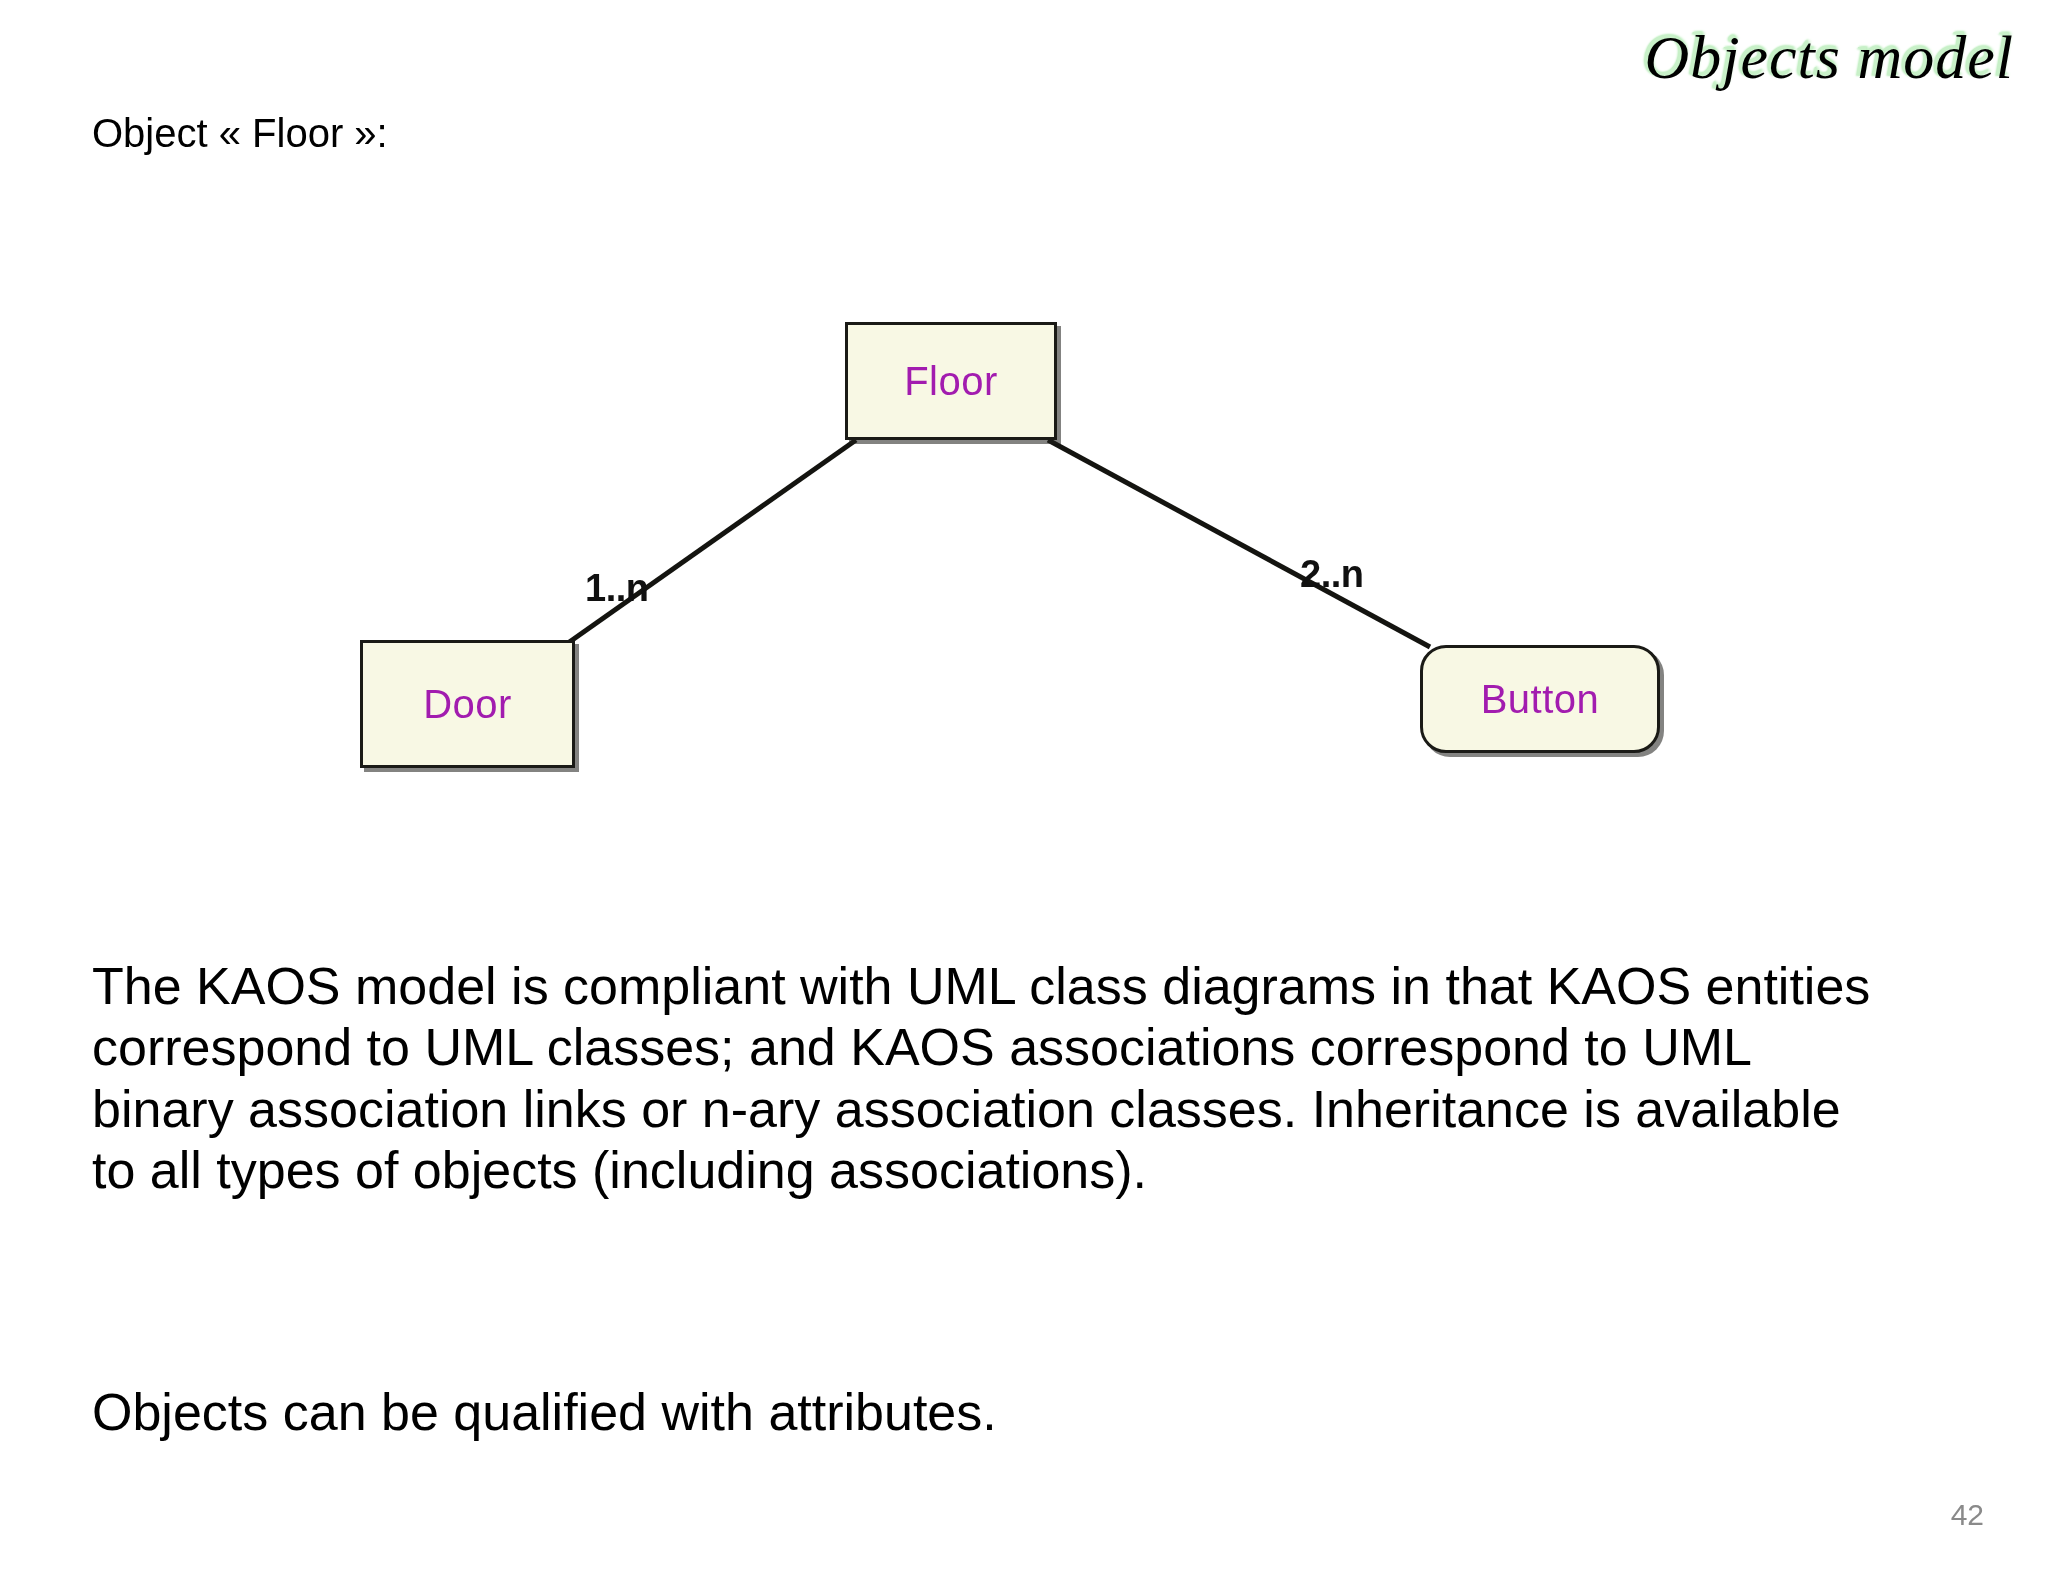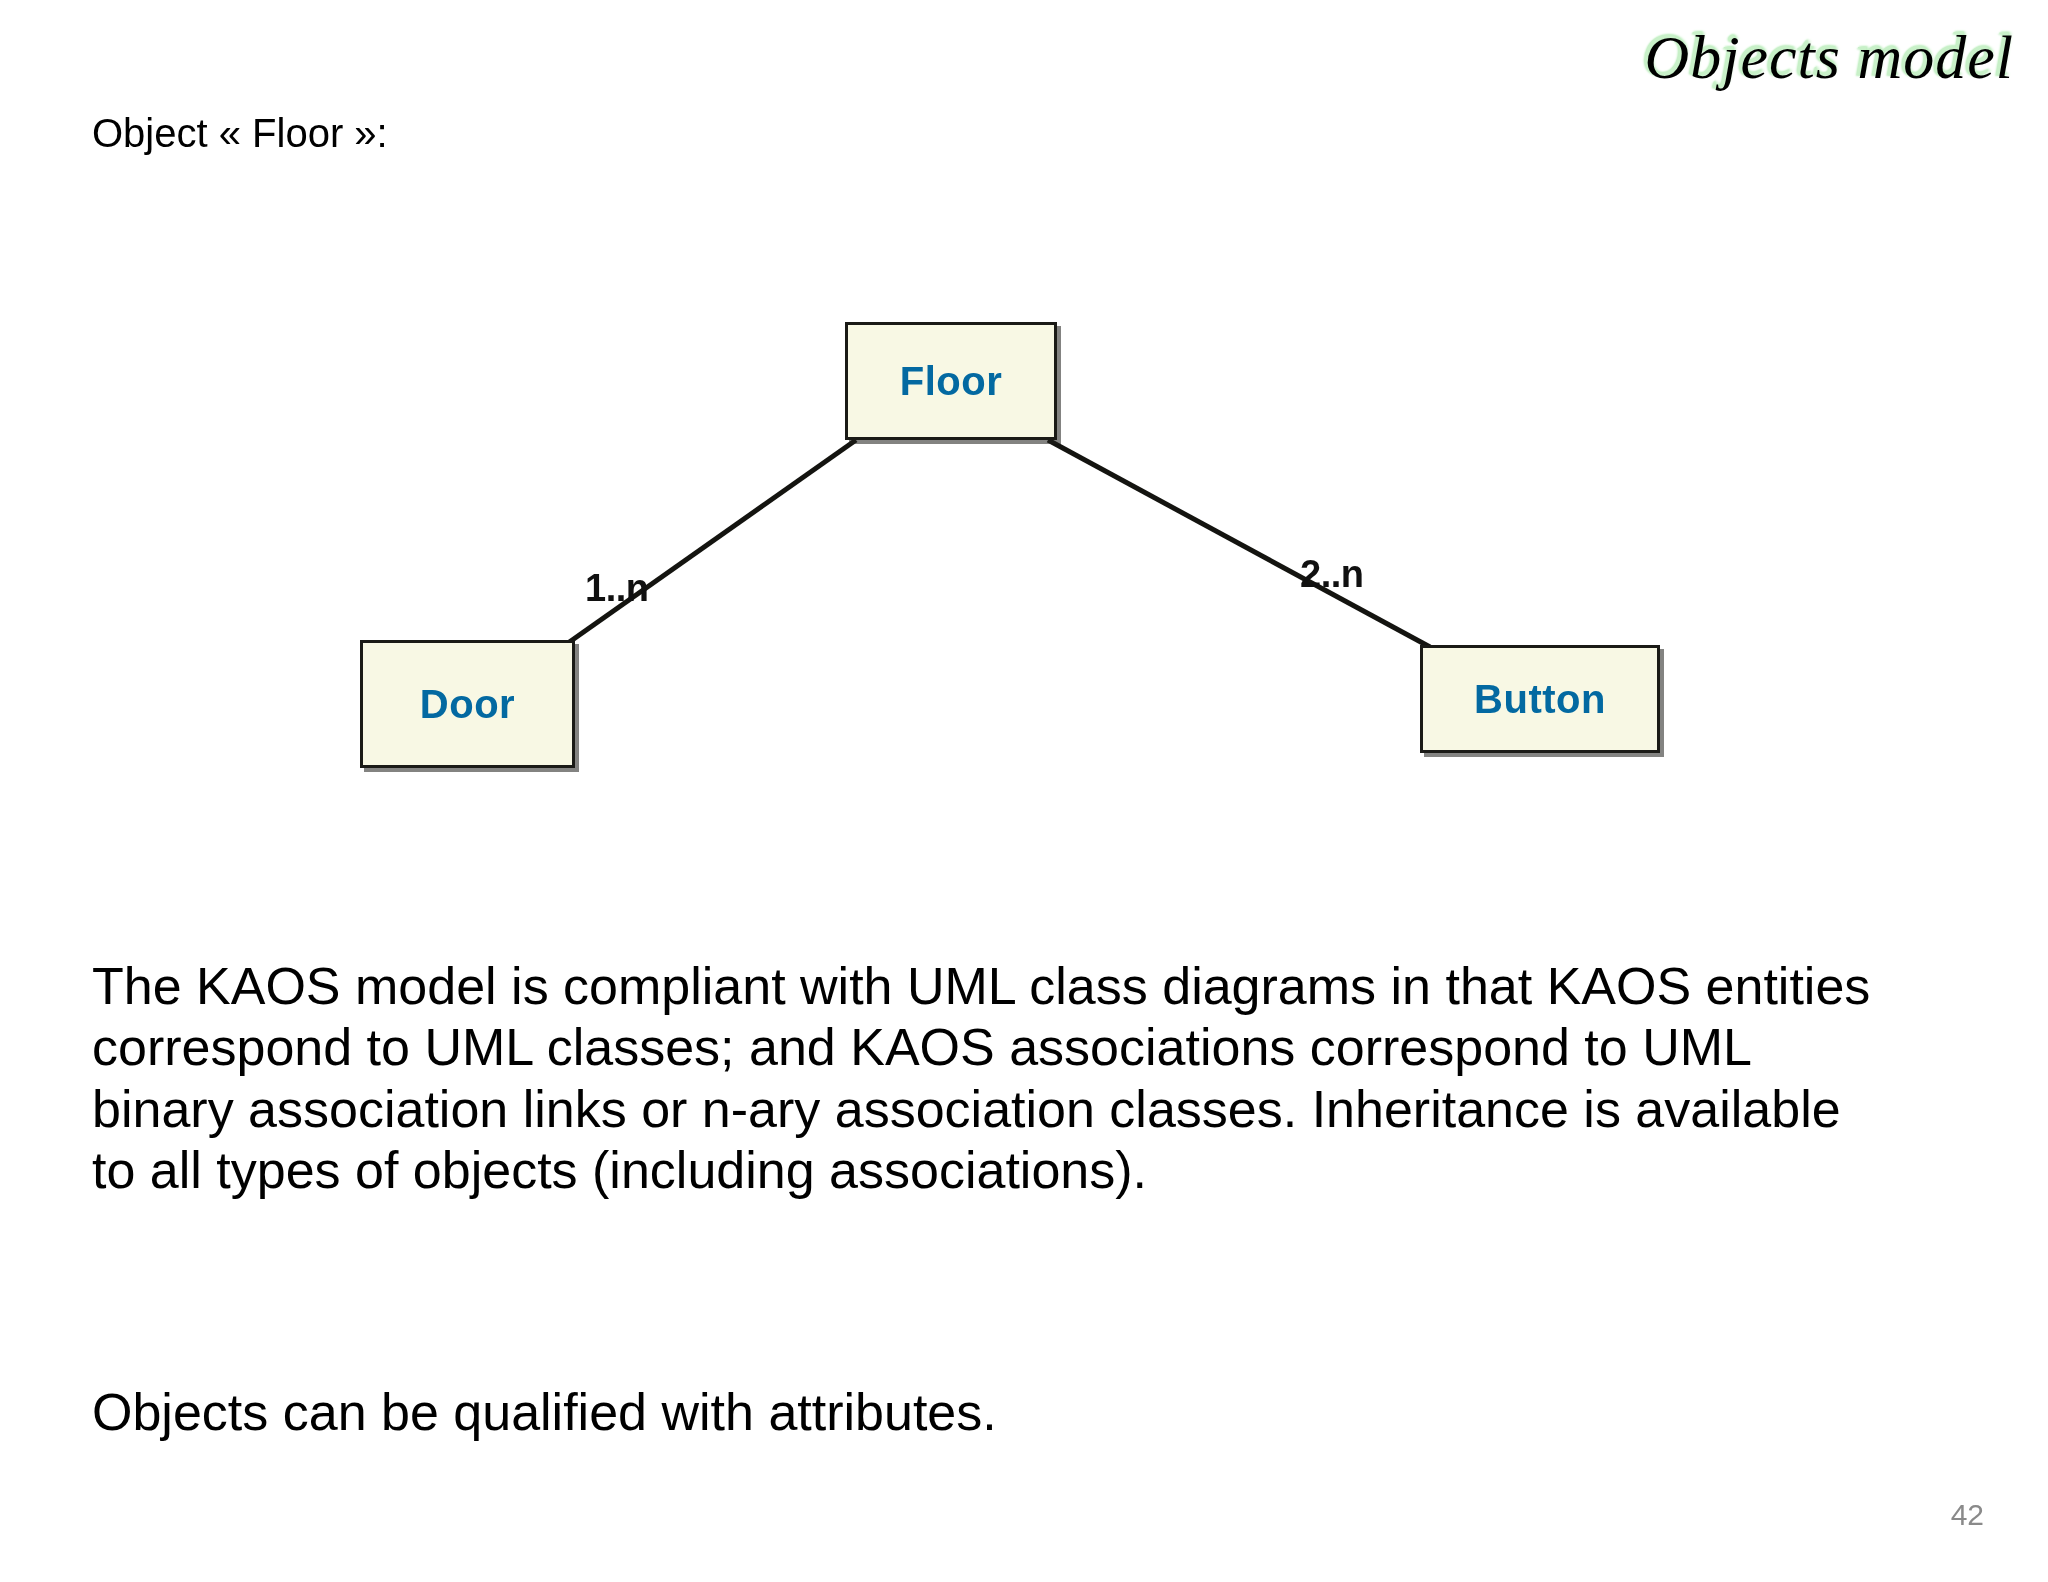--- a/index.html
+++ b/index.html
@@ -69,28 +69,28 @@
     background: #f8f8e4;
     border: 3px solid #1a1a16;
     box-sizing: border-box;
     box-shadow: 4px 4px 0 rgba(30,30,25,0.55);
     display: flex;
     align-items: center;
     justify-content: center;
   }
   .uml-box span {
     font-size: 40px;
-    font-weight: bold;
-    color: #0369a1;
+    font-weight: normal;
+    color: #a21caf;
     letter-spacing: 0.5px;
   }
 
   .box-floor  { left: 545px; top: 37px;  width: 212px; height: 118px; }
   .box-door   { left: 60px;  top: 355px; width: 215px; height: 128px; }
-  .box-button { left: 1120px; top: 360px; width: 240px; height: 108px; }
+  .box-button { left: 1120px; top: 360px; width: 240px; height: 108px; border-radius: 26px; }
 
   .mult-label {
     position: absolute;
     font-size: 38px;
     font-weight: bold;
     color: #101010;
     letter-spacing: -0.5px;
     white-space: nowrap;
   }
   .mult-left  { left: 285px;  top: 282px; }

